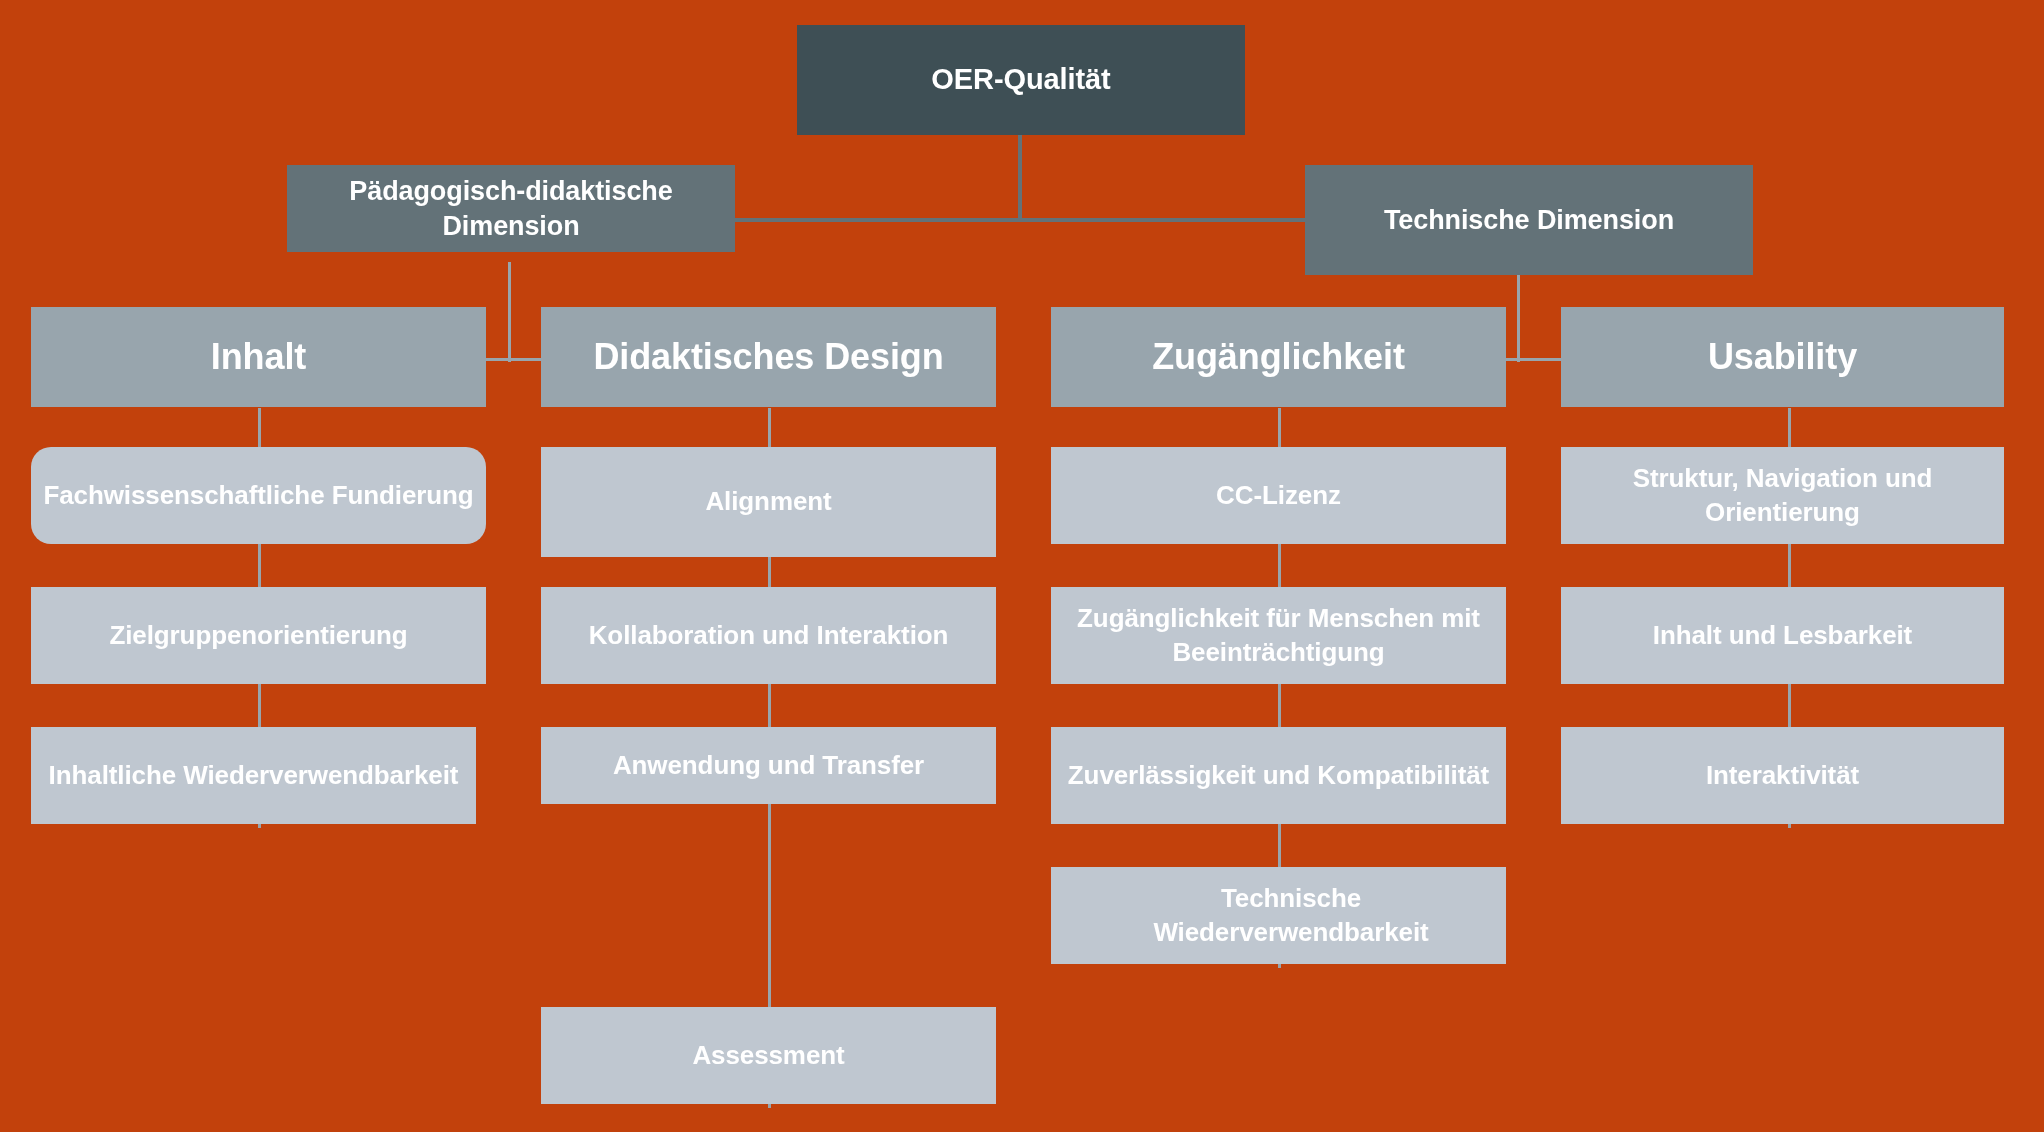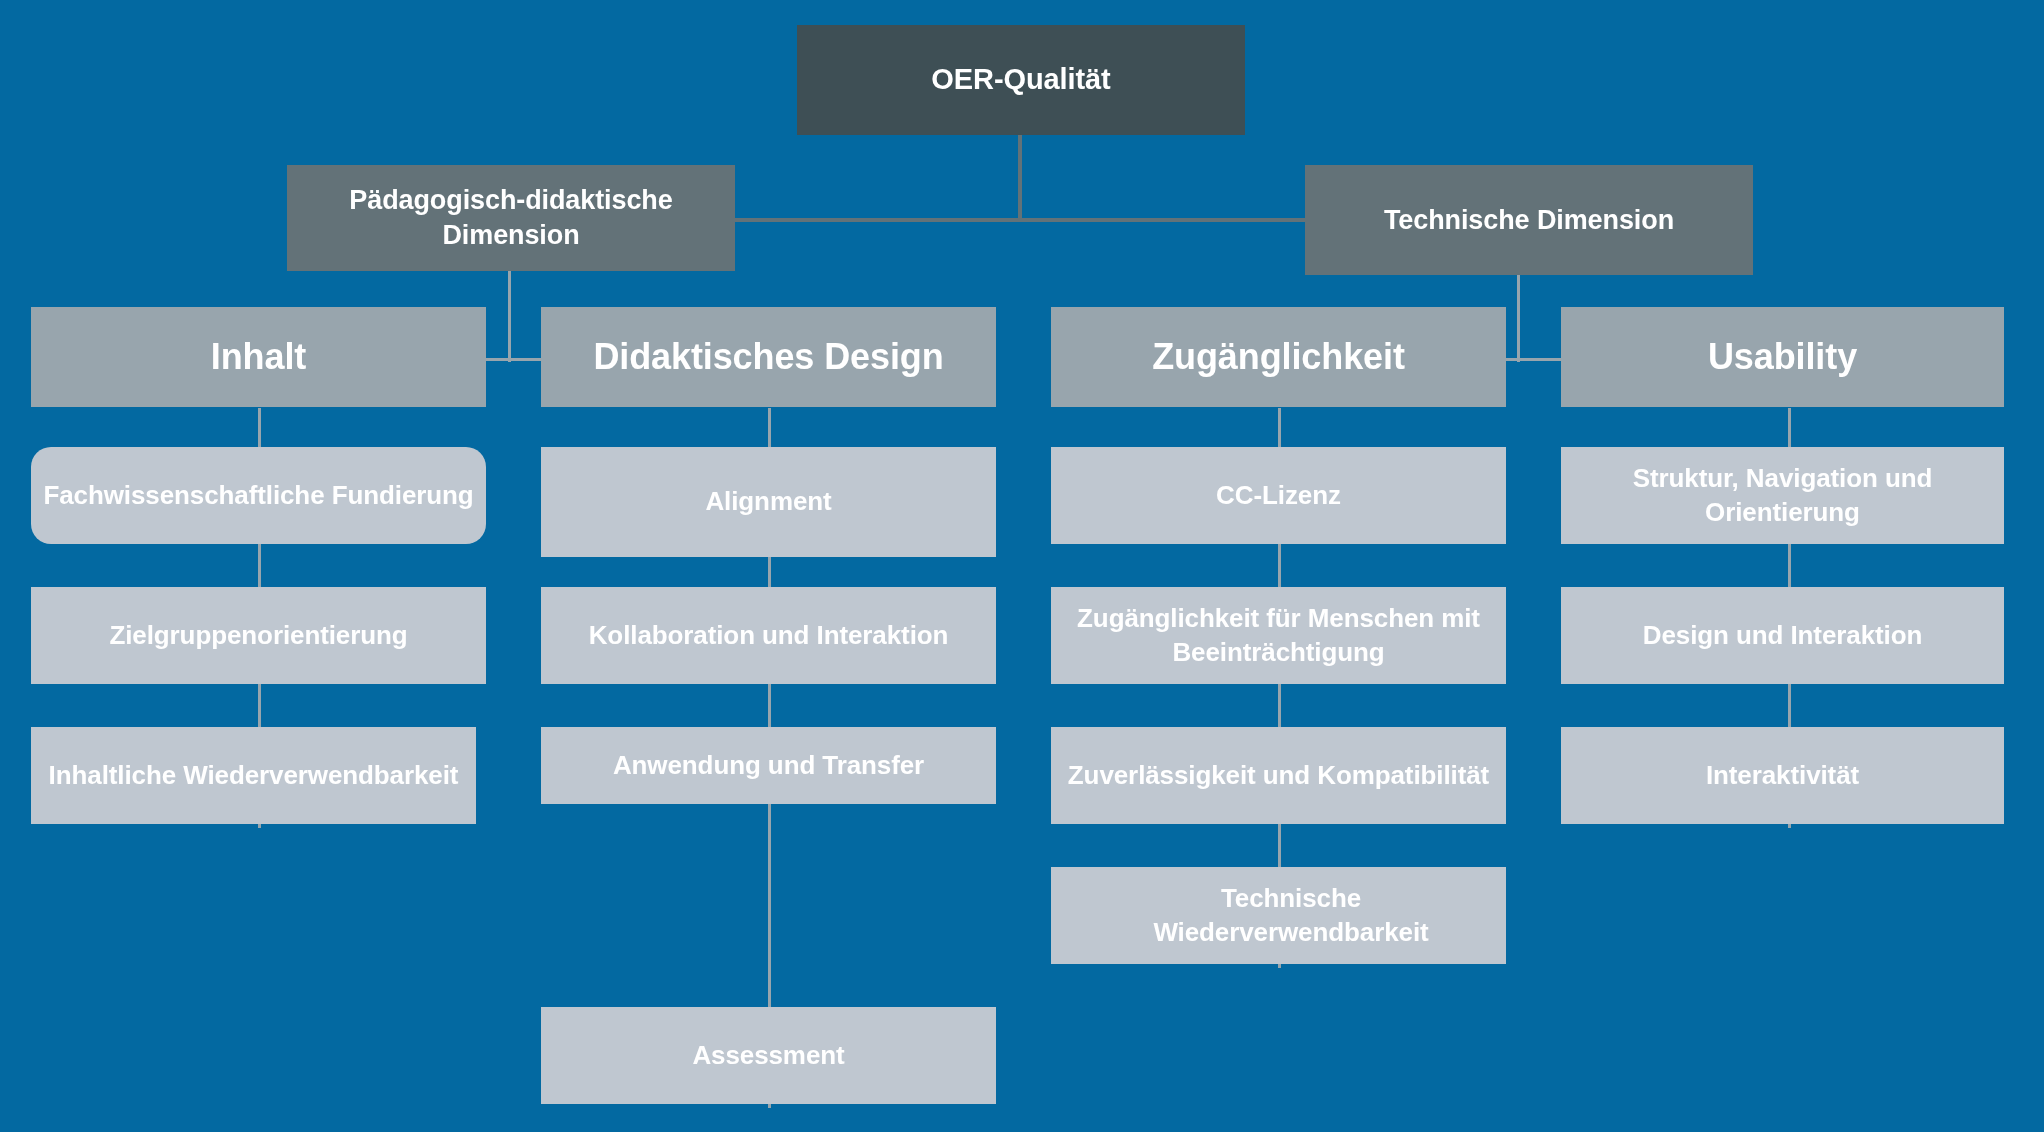--- a/index.html
+++ b/index.html
@@ -4,21 +4,21 @@
 <style>
   html,body{margin:0;padding:0;background:#ffffff;}
   body{
     font-family:"Liberation Sans", sans-serif;
     -webkit-font-smoothing:antialiased;
   }
   #stage{
     position:relative;
     width:2044px;
     height:1132px;
-    background:#0369a1;
+    background:#c2410c;
     overflow:hidden;
   }
 
   
   .node{
     position:absolute;
     box-sizing:border-box;
     display:flex;
     align-items:center;
     justify-content:center;
@@ -67,21 +67,21 @@
   <div class="vline" style="left:768px;top:408px;height:700px;"></div>
 
   <div class="vline" style="left:1278px;top:408px;height:560px;"></div>
 
   <div class="vline" style="left:1788px;top:408px;height:420px;"></div>
 
   <div class="node lvl-root" style="left:797px;top:25px;width:448px;height:110px;">
     <span>OER-Qualität</span>
   </div>
 
-  <div class="node lvl-dim" style="left:287px;top:165px;width:448px;height:106px;">
+  <div class="node lvl-dim" style="left:287px;top:165px;width:448px;height:87px;">
     <span>Pädagogisch-didaktische Dimension</span>
   </div>
 
   <div class="node lvl-dim" style="left:1305px;top:165px;width:448px;height:110px;">
     <span>Technische Dimension</span>
   </div>
 
   <div class="node lvl-cat" style="left:31px;top:307px;width:455px;height:100px;">
     <span>Inhalt</span>
   </div>
@@ -131,19 +131,19 @@
     <span>Zuverlässigkeit und Kompatibilität</span>
   </div>
   <div class="node lvl-leaf" style="left:1051px;top:867px;width:455px;height:97px;padding-left:35px;">
     <span>Technische Wiederverwendbarkeit</span>
   </div>
 
   <div class="node lvl-leaf" style="left:1561px;top:447px;width:443px;height:97px;">
     <span>Struktur, Navigation und Orientierung</span>
   </div>
   <div class="node lvl-leaf" style="left:1561px;top:587px;width:443px;height:97px;">
-    <span>Design und Interaktion</span>
+    <span>Inhalt und Lesbarkeit</span>
   </div>
   <div class="node lvl-leaf" style="left:1561px;top:727px;width:443px;height:97px;">
     <span>Interaktivität</span>
   </div>
 
 </div>
 
 </body></html>

